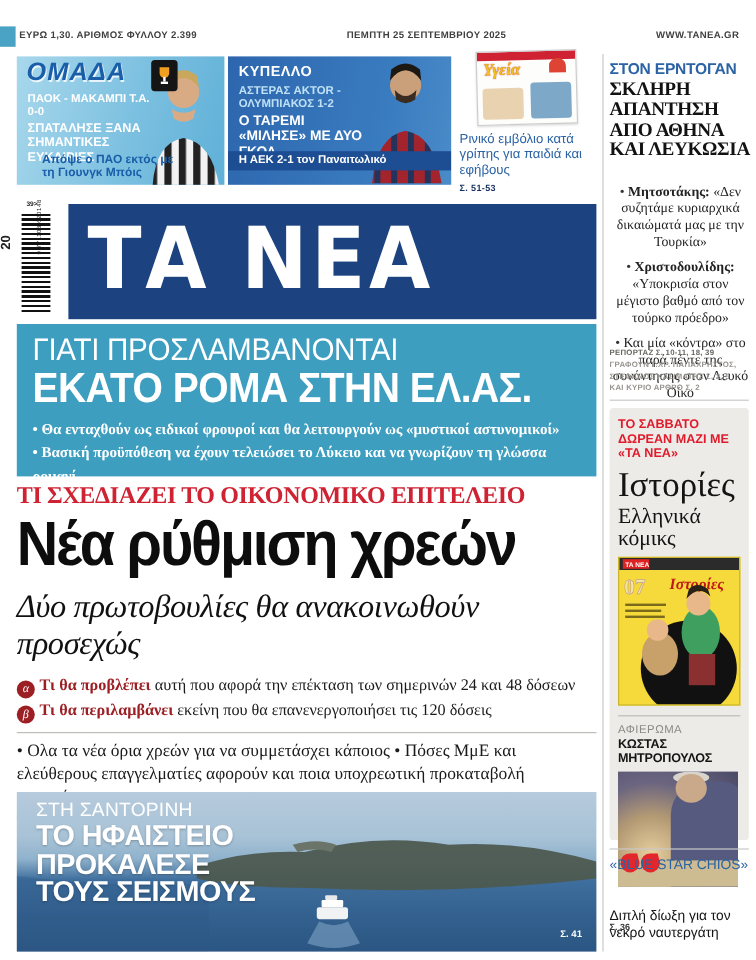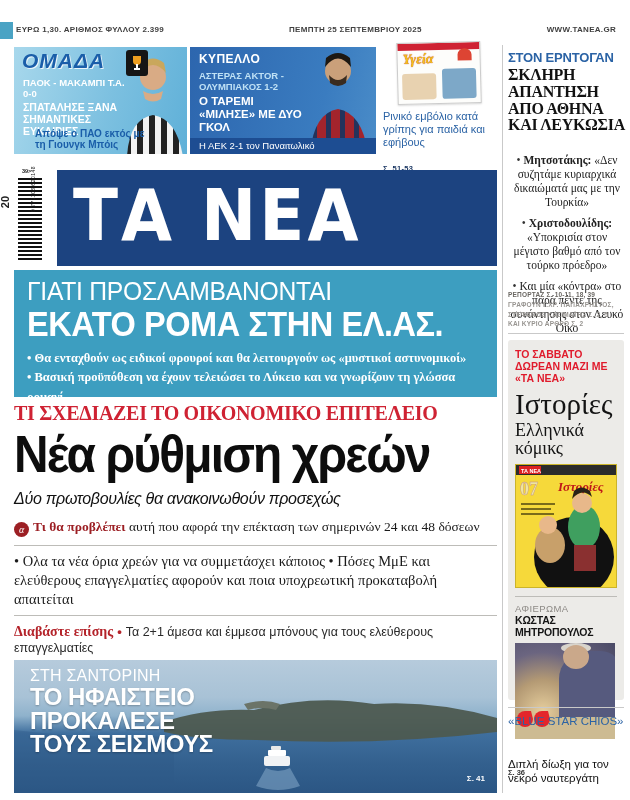--- a/index.html
+++ b/index.html
@@ -22,35 +22,35 @@
   .sports-result{left:9px;top:31px;width:112px;color:#fff;font-weight:bold;font-size:9.5px;line-height:1.15;}
   .sports-headline{left:9px;top:55px;width:118px;color:#fff;font-weight:900;font-size:10.5px;line-height:1.12;}
   .sports-sub{left:9px;top:81px;width:110px;color:#1a5ea9;font-weight:700;font-size:10px;line-height:1.12;margin-left:12px;}
   .sports-player{right:0;top:6px;}
 
   .promo-cup{left:190px;top:47px;width:186px;height:107px;overflow:hidden;
     background:linear-gradient(100deg,#2d66ae 0%,#3a7cc0 70%,#4a8cc8 100%);}
   .cup-kicker{left:9px;top:5px;color:#fff;font-weight:900;font-size:12px;letter-spacing:.4px;}
   .cup-result{left:9px;top:23px;width:108px;color:#bfe1f5;font-weight:bold;font-size:9.5px;line-height:1.2;}
   .cup-headline{left:9px;top:48px;width:112px;color:#fff;font-weight:900;font-size:11.5px;line-height:1.12;}
-  .cup-footer{left:0;bottom:0;width:186px;height:16px;background:#1d4d92;color:#fff;
-    font-weight:normal;font-size:9.5px;line-height:16px;padding-left:9px;box-sizing:border-box;}
+  .cup-footer{left:0;bottom:12px;width:186px;height:16px;background:#1d4d92;color:#fff;
+    font-weight:bold;font-size:9.5px;line-height:16px;padding-left:9px;box-sizing:border-box;}
   .cup-player{right:2px;top:2px;}
 
   .promo-health{left:381px;top:42px;width:117px;height:126px;background:#fff;}
   .ygeia-cover{left:16px;top:0;width:82px;height:60px;background:#fdfdfb;border:1px solid #ccc;
     transform:rotate(-1.5deg);box-shadow:0 1px 2px rgba(0,0,0,.15);overflow:hidden;}
   .ygeia-strip{position:absolute;left:0;top:0;width:100%;height:7px;background:#cf2233;}
   .ygeia-title{position:absolute;left:5px;top:8px;font-family:"Liberation Serif",serif;
     font-style:italic;font-weight:bold;font-size:14px;color:#f3c21a;text-shadow:0 0 1px #a00;}
   .ygeia-blob1{position:absolute;left:4px;top:30px;width:34px;height:26px;background:#e8d2b0;border-radius:3px;}
   .ygeia-blob2{position:absolute;right:4px;top:26px;width:34px;height:30px;background:#7da8c8;border-radius:3px;}
   .ygeia-heart{position:absolute;right:8px;top:6px;width:14px;height:12px;background:#d43;border-radius:50% 50% 0 0;}
   .health-text{left:2px;top:68px;width:112px;color:#2b63a5;font-size:11px;line-height:1.18;}
-  .health-page{left:2px;top:122px;color:#14315e;font-weight:900;font-size:7.5px;letter-spacing:.3px;}
+  .health-page{left:2px;top:110px;color:#14315e;font-weight:900;font-size:7.5px;letter-spacing:.3px;}
 
   
   .vdivider{left:502px;top:45px;width:1px;height:748px;background:#c9c9c9;}
 
   
   .rc{left:508px;width:116px;}
   .erdogan-kicker{top:50px;color:#2b63a5;font-weight:900;font-size:13px;letter-spacing:-.2px;}
   .erdogan-headline{top:67px;font-family:"Liberation Serif",serif;font-weight:900;font-size:16px;
     line-height:1.05;color:#121212;letter-spacing:-.3px;width:118px;}
   .erdogan-bullets{top:153px;width:118px;text-align:center;}
@@ -111,21 +111,21 @@
   .teal-bullet::before{content:"• ";}
   .teal-byline{margin-top:3px;color:rgba(255,255,255,.75);font-size:7px;font-weight:bold;letter-spacing:.4px;}
 
   
   .debt{left:14px;top:402px;width:483px;}
   .debt-kicker{color:#cf2233;font-family:"Liberation Serif",serif;font-weight:700;font-size:20px;
     letter-spacing:-.3px;}
   .debt-headline{color:#0d0d0d;font-weight:900;font-size:52px;letter-spacing:-2px;line-height:1;
     margin-top:3px;transform:scaleX(.92);transform-origin:left;white-space:nowrap;
     font-family:"Liberation Sans",sans-serif;}
-  .debt-deck{font-family:Liberation Sans, sans-serif;font-style:italic;font-size:16px;color:#111;
+  .debt-deck{font-family:Liberation Serif, serif;font-style:italic;font-size:27px;color:#111;
     margin-top:10px;letter-spacing:-.3px;}
   .debt-points{margin-top:9px;}
   .debt-point{font-family:"Liberation Serif",serif;font-size:13.5px;color:#1a1a1a;line-height:1.55;white-space:nowrap;}
   .pt-badge{display:inline-block;width:15px;height:15px;border-radius:50%;background:#9c1f24;color:#fff;
     font-style:italic;font-size:10px;text-align:center;line-height:15px;margin-right:4px;vertical-align:-2px;}
   .pt-lead{color:#9c1f24;font-weight:bold;}
   .debt-rule{height:1px;background:#bdbcb8;margin-top:7px;}
   .debt-bullets{font-family:"Liberation Serif",serif;font-size:14.5px;color:#1a1a1a;line-height:1.3;margin-top:6px;}
   .read-also{margin-top:8px;font-size:13px;}
   .ra-label{font-family:"Liberation Serif",serif;font-weight:900;color:#b4232a;font-size:14px;}
@@ -291,20 +291,23 @@
   </div>
 
   <div class="abs debt">
     <div class="debt-kicker">ΤΙ ΣΧΕΔΙΑΖΕΙ ΤΟ ΟΙΚΟΝΟΜΙΚΟ ΕΠΙΤΕΛΕΙΟ</div>
     <div class="debt-headline">Νέα ρύθμιση χρεών</div>
     <div class="debt-deck">Δύο πρωτοβουλίες θα ανακοινωθούν προσεχώς</div>
     <div class="debt-points">
       <div class="debt-point">
         <span class="pt-badge">α</span><span class="pt-lead">Τι θα προβλέπει</span> <span>αυτή που αφορά την επέκταση των σημερινών 24 και 48 δόσεων</span>
       </div>
+      <div class="debt-point">
+        <span class="pt-badge">β</span><span class="pt-lead">Τι θα περιλαμβάνει</span> <span>εκείνη που θα επανενεργοποιήσει τις 120 δόσεις</span>
+      </div>
     </div>
     <div class="debt-rule"></div>
     <div class="debt-bullets">• Ολα τα νέα όρια χρεών για να συμμετάσχει κάποιος • Πόσες ΜμΕ και ελεύθερους επαγγελματίες αφορούν και ποια υποχρεωτική προκαταβολή απαιτείται</div>
     <div class="debt-rule"></div>
     <div class="read-also">
       <span class="ra-label">Διαβάστε επίσης</span><span class="ra-dot">•</span><span class="ra-text">Τα 2+1 άμεσα και έμμεσα μπόνους για τους ελεύθερους επαγγελματίες</span>
     </div>
     <div class="debt-byline">ΗΛΙΑΣ ΓΕΩΡΓΑΚΗΣ Σ. 22, 35</div>
   </div>
 

